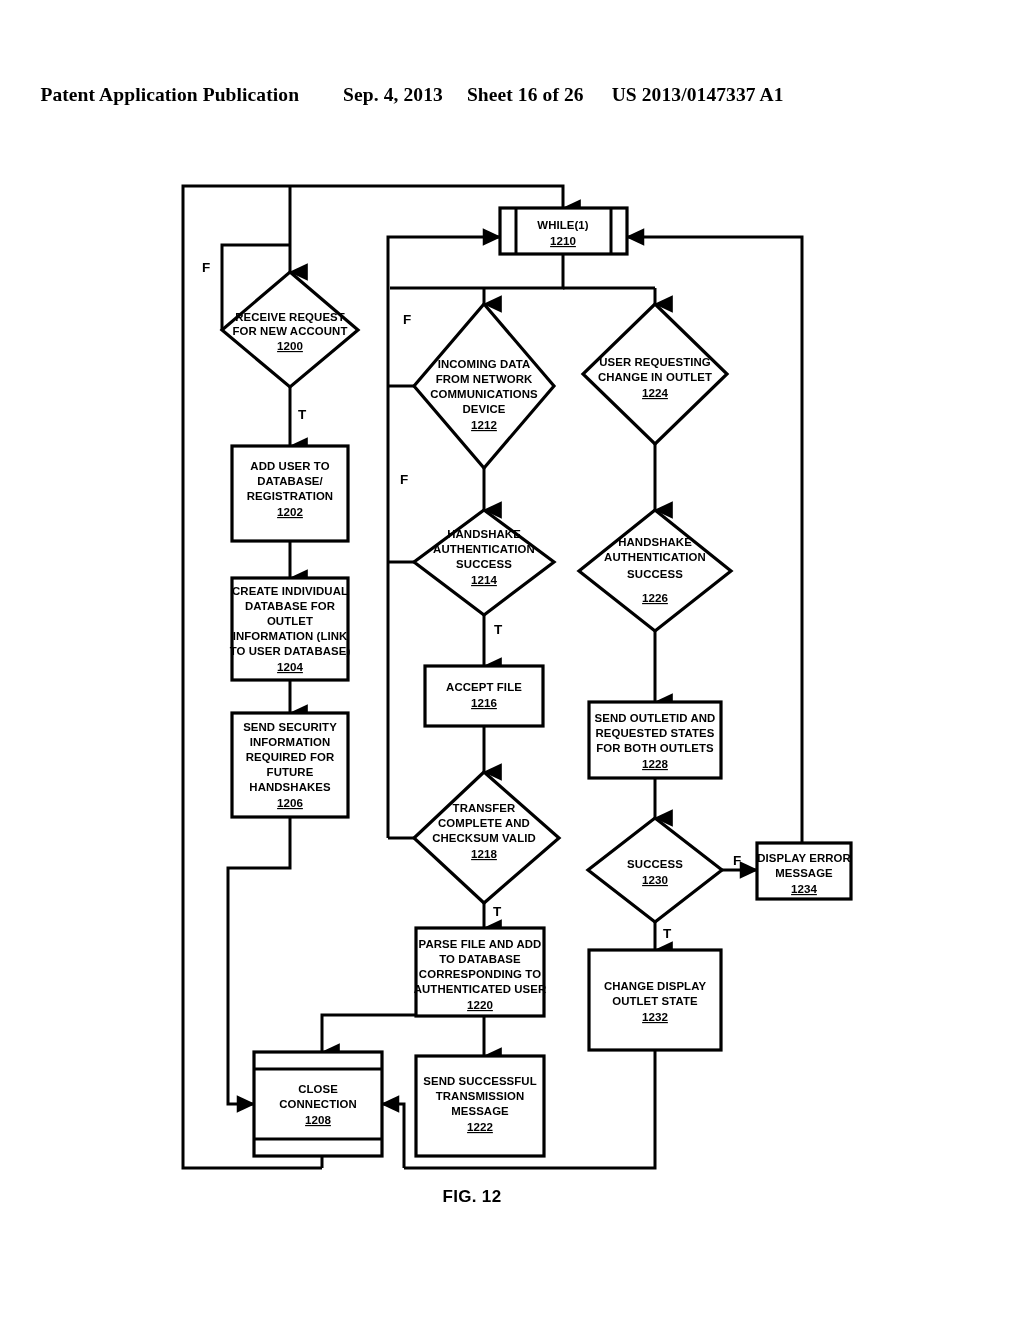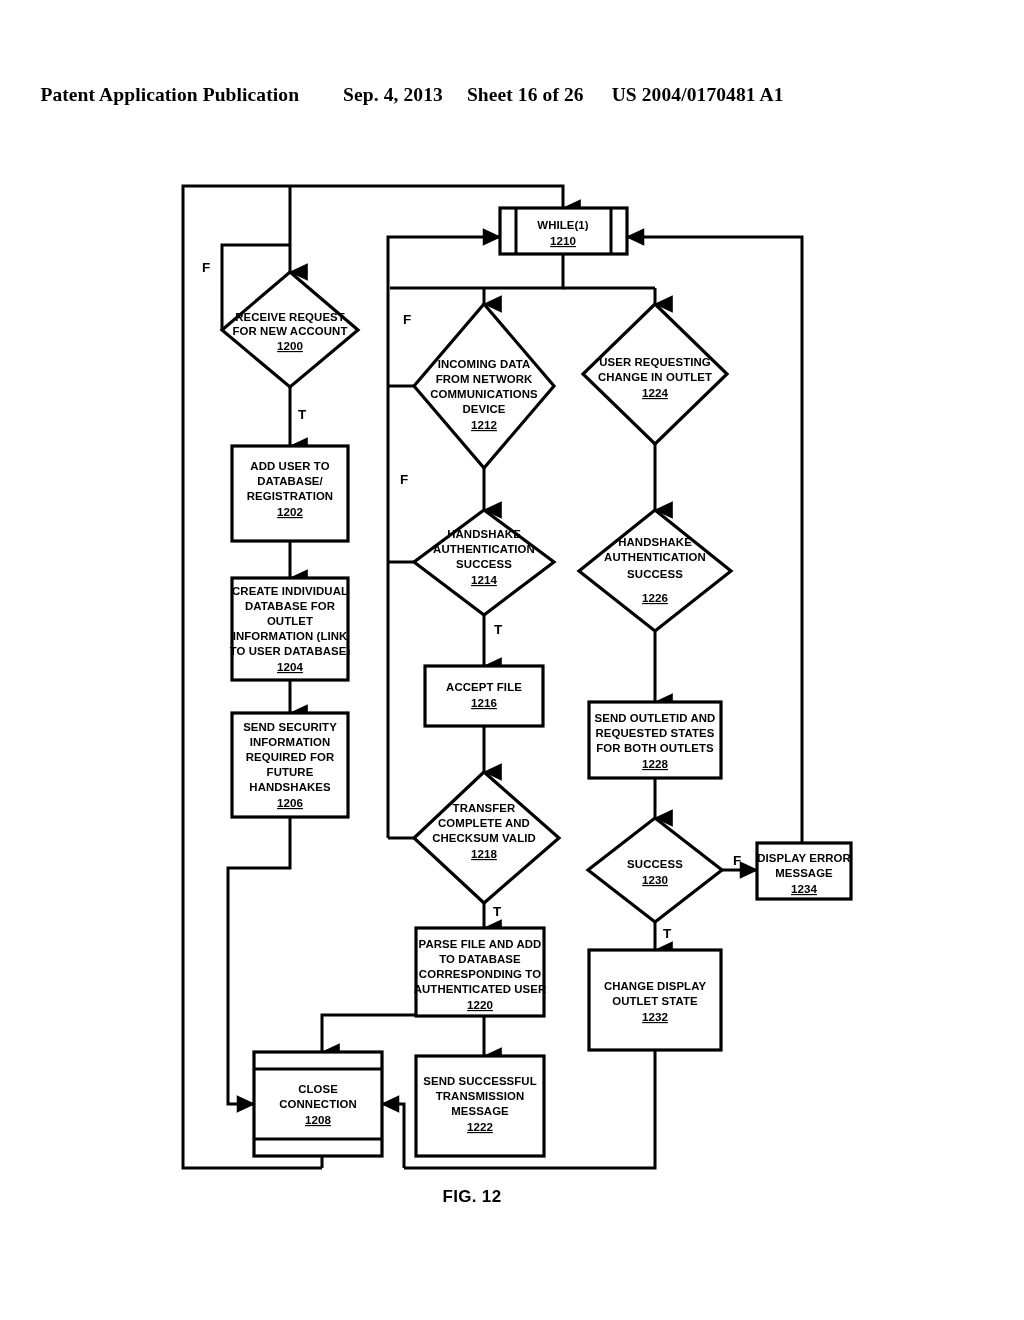--- a/index.html
+++ b/index.html
@@ -96,21 +96,21 @@
     letter-spacing: 0.3px;
   }
 </style>
 </head>
 <body>
 
 <div class="page-header">
   <span class="hdr-pub">Patent Application Publication</span>
   <span class="hdr-date">Sep. 4, 2013</span>
   <span class="hdr-sheet">Sheet 16 of 26</span>
-  <span class="hdr-patno">US 2004/0170481 A1</span>
+  <span class="hdr-patno">US 2013/0147337 A1</span>
 </div>
 
 <div class="figure-wrap">
 <svg class="flow" viewBox="0 0 1024 1320" xmlns="http://www.w3.org/2000/svg">
   <defs>
     <marker id="arrowDown" viewBox="0 0 12 12" refX="6" refY="10.5" markerWidth="7.2" markerHeight="7.2" orient="auto-start-reverse">
       <path d="M 1.2 0.6 L 10.8 0.6 L 6 11 Z" fill="#000000"></path>
     </marker>
     <marker id="arrowHead" viewBox="0 0 12 12" refX="10.2" refY="6" markerWidth="7.2" markerHeight="7.2" orient="auto">
       <path d="M 0.6 1.2 L 0.6 10.8 L 11 6 Z" fill="#000000"></path>

